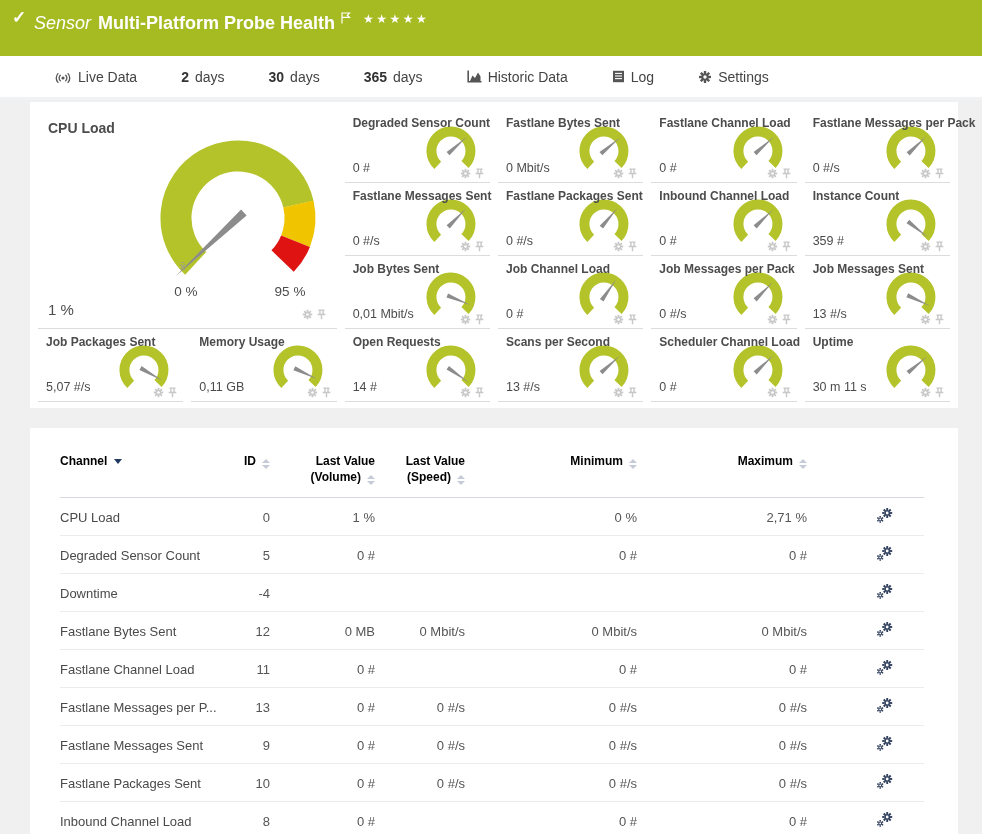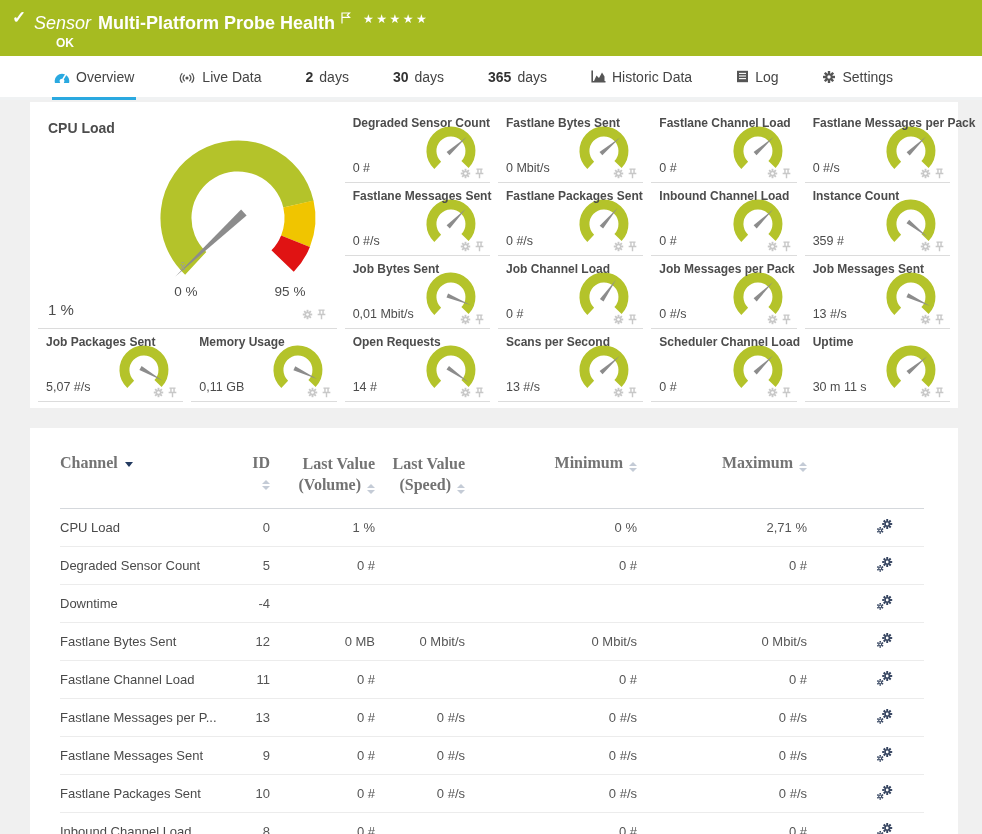--- a/index.html
+++ b/index.html
@@ -41,22 +41,22 @@
   .tile-icons { position: absolute; right: 5px; bottom: 3px; display: flex; gap: 3px; align-items: flex-end; }
   .cpu-tile .tile-icons { right: 10px; bottom: 8px; }
   .tile-icons span { cursor: pointer; display: inline-flex; }
   .cpu-svg { position: absolute; inset: 0; }
   .scale-label { position: absolute; top: 174px; font-size: 13.5px; color: #4c4c4c; width: 60px; text-align: center; }
   .scale-min { left: 118px; } .scale-max { left: 222px; }
   .mean { position: absolute; left: 142px; top: 150px; color: #9a9a9a; font-size: 11px; }
   
   .table-panel { margin-top: 20px; padding: 24px 30px 10px; min-height: 410px; }
   table.channels { border-collapse: collapse; table-layout: fixed; width: 864px; }
-  .channels th { font-size: 16px; font-weight: 700; color: #737373; text-align: right;
-                 vertical-align: top; padding: 2px 0 12px; border-bottom: 1px solid #d5d8dc; font-family: Liberation Serif, serif; }
+  .channels th { font-size: 12px; font-weight: 700; color: #000000; text-align: right;
+                 vertical-align: top; padding: 2px 0 12px; border-bottom: 1px solid #d5d8dc; }
   .channels th.col-channel { text-align: left; }
   .channels td { font-size: 13px; color: #555; padding: 9px 0 8px; border-bottom: 1px solid #ececec; }
   .channels td.c-channel { color: #4a4a4a; }
   .channels td.c-num { text-align: right; }
   .channels td.c-ico { text-align: right; padding-right: 30px; }
   .channels td.c-ico span { cursor: pointer; }
   .hline { line-height: 1.3; }
   .sort { display: inline-flex; flex-direction: column; gap: 2px; margin-left: 6px; vertical-align: 2px; cursor: pointer; }
   .sort i { width: 0; height: 0; border-left: 4px solid transparent; border-right: 4px solid transparent; display: block; }
   .sort .up { border-bottom: 4px solid #c4cbd6; }
@@ -70,33 +70,23 @@
 
 <div class="page">
 
   <header class="topbar">
     <span class="check">✓</span>
     <div class="titleline">
       <span class="sensor-label">Sensor</span><span class="sensor-title">Multi-Platform Probe Health</span><span class="flag"><svg width="10" height="12" viewBox="0 0 10 12">
             <path d="M1 0.5 V11.5 M1 1 H8.5 L6.3 3.2 8.5 5.4 H1" stroke="#fff" stroke-width="1.2" fill="none"></path>
           </svg></span><span class="stars">★★★★★</span>
     </div>
-    <div class="statusline"><span>OK</span></div>
   </header>
 
   <nav class="tabs" id="tabBar">
-      <a class="tab active">
-        <span class="ticon">
-          <svg width="16" height="13" viewBox="0 0 16 13">
-            <path d="M 4.3 14.1 A 4.8 4.8 0 1 1 11.7 14.1" stroke="#2aa9e0" stroke-width="5" fill="none"></path>
-            <line x1="7.6" y1="11.4" x2="12" y2="4.2" stroke="#fff" stroke-width="1.6"></line>
-          </svg>
-        </span>
-        <span>Overview</span>
-      </a>
       <a class="tab">
         <span class="ticon">
           <svg width="18" height="13" viewBox="0 0 18 13">
             <circle cx="9" cy="8" r="1.6" fill="#555"></circle>
             <g stroke="#555" stroke-width="1.3" fill="none" stroke-linecap="round">
               <path d="M6.3 10.8 A3.9 3.9 0 0 1 6.3 5.2"></path>
               <path d="M4 12.4 A6.4 6.4 0 0 1 4 3.6"></path>
               <path d="M11.7 10.8 A3.9 3.9 0 0 0 11.7 5.2"></path>
               <path d="M14 12.4 A6.4 6.4 0 0 0 14 3.6"></path>
             </g>

